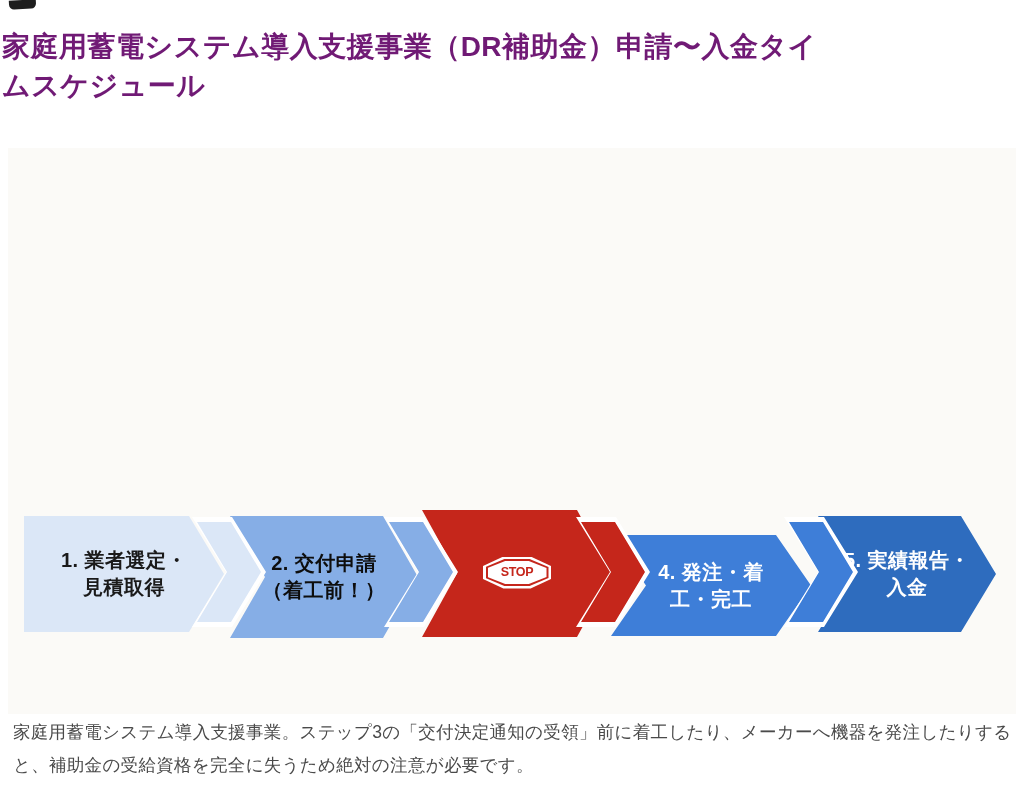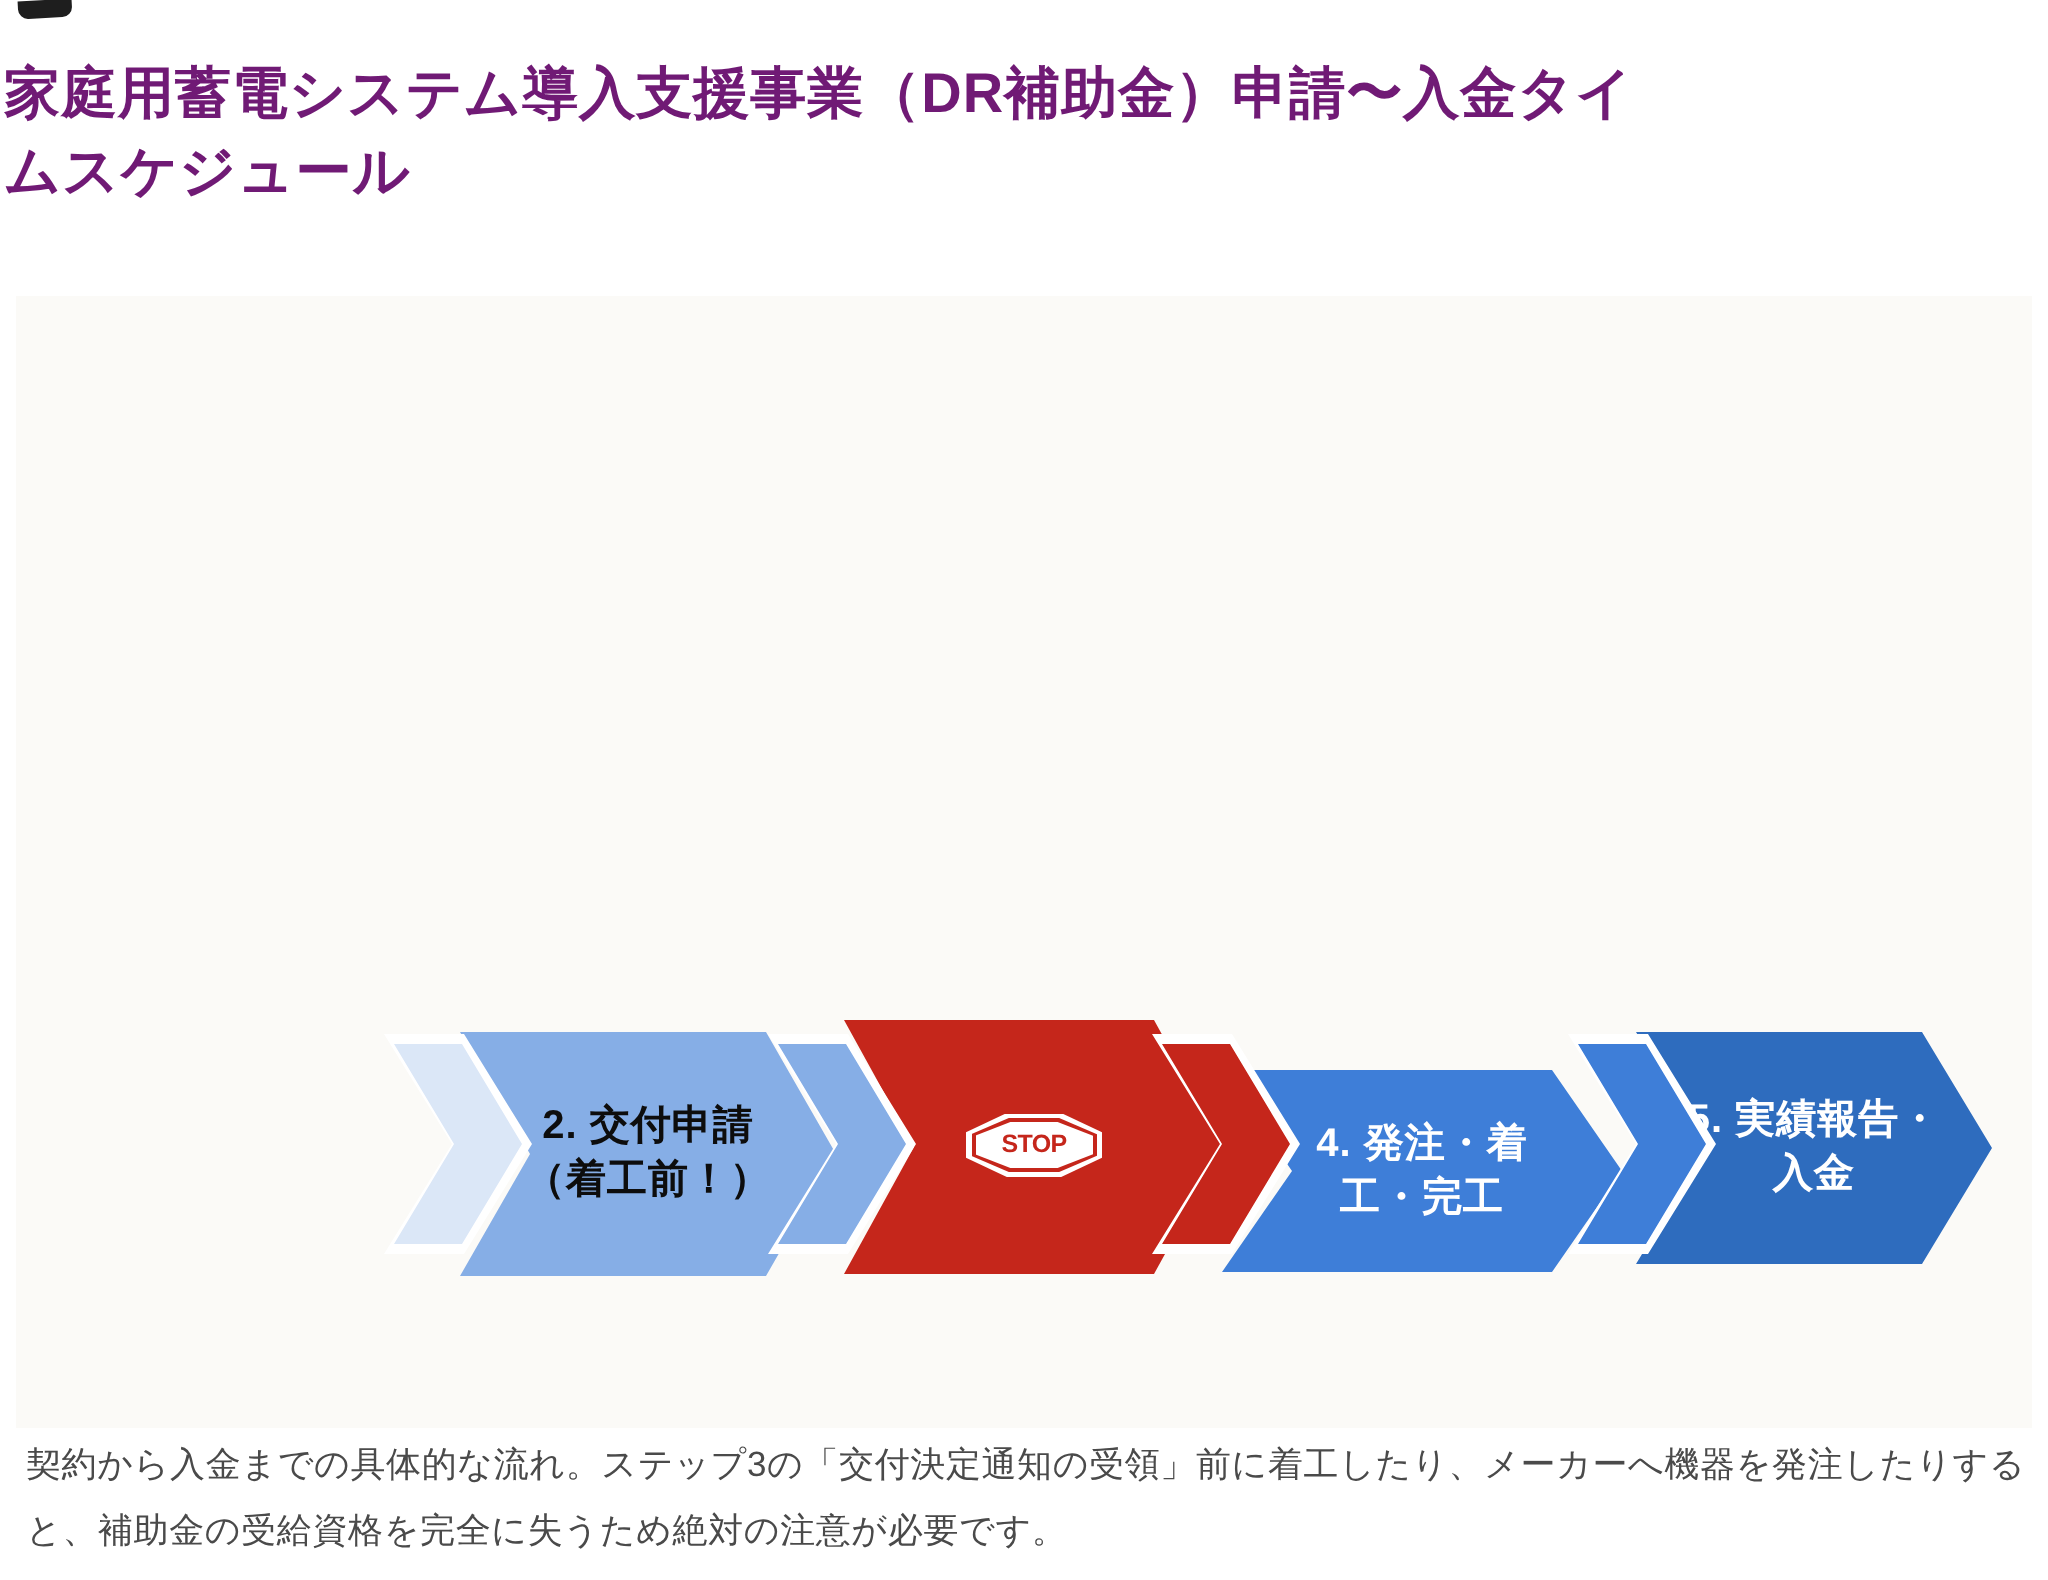--- a/index.html
+++ b/index.html
@@ -104,20 +104,24 @@
 
 <div>
 
   <div class="abs top-artifact"></div>
 
   <h1 class="abs title">家庭用蓄電システム導入支援事業（DR補助金）申請〜入金タイ
 ムスケジュール</h1>
 
   <div class="abs panel" style="background: rgb(251, 250, 247);">
 
+    <div class="abs step clip-first s1" style="background: rgb(219, 231, 247); color: rgb(26, 26, 26);">
+      <span class="step-label">1. 業者選定・
+見積取得</span>
+    </div>
 
     <div class="abs step clip-mid s2" style="background: rgb(134, 174, 230); color: rgb(13, 13, 13);">
       <span class="step-label">2. 交付申請
 （着工前！）</span>
     </div>
 
     <div class="abs step clip-mid s3" style="background: rgb(197, 38, 27); color: rgb(255, 255, 255);">
       <div class="stop-badge">
         <div class="stop-ring" style="background: rgb(197, 38, 27);">
           <div class="stop-face">
@@ -146,16 +150,16 @@
     <div class="abs glyph g3">
       <div class="glyph-fill" style="background: rgb(197, 38, 27);"></div>
     </div>
     <div class="abs glyph g4">
       <div class="glyph-fill" style="background: rgb(62, 126, 216);"></div>
     </div>
 
 
   </div>
 
-  <p class="abs caption">契約から入金までの具体的な流れ。ステップ3の「交付決定通知の受領」前に着工したり、メーカーへ機器を発注したりする
+  <p class="abs caption">家庭用蓄電システム導入支援事業。ステップ3の「交付決定通知の受領」前に着工したり、メーカーへ機器を発注したりする
 と、補助金の受給資格を完全に失うため絶対の注意が必要です。</p>
 
 </div>
 
 </body></html>

